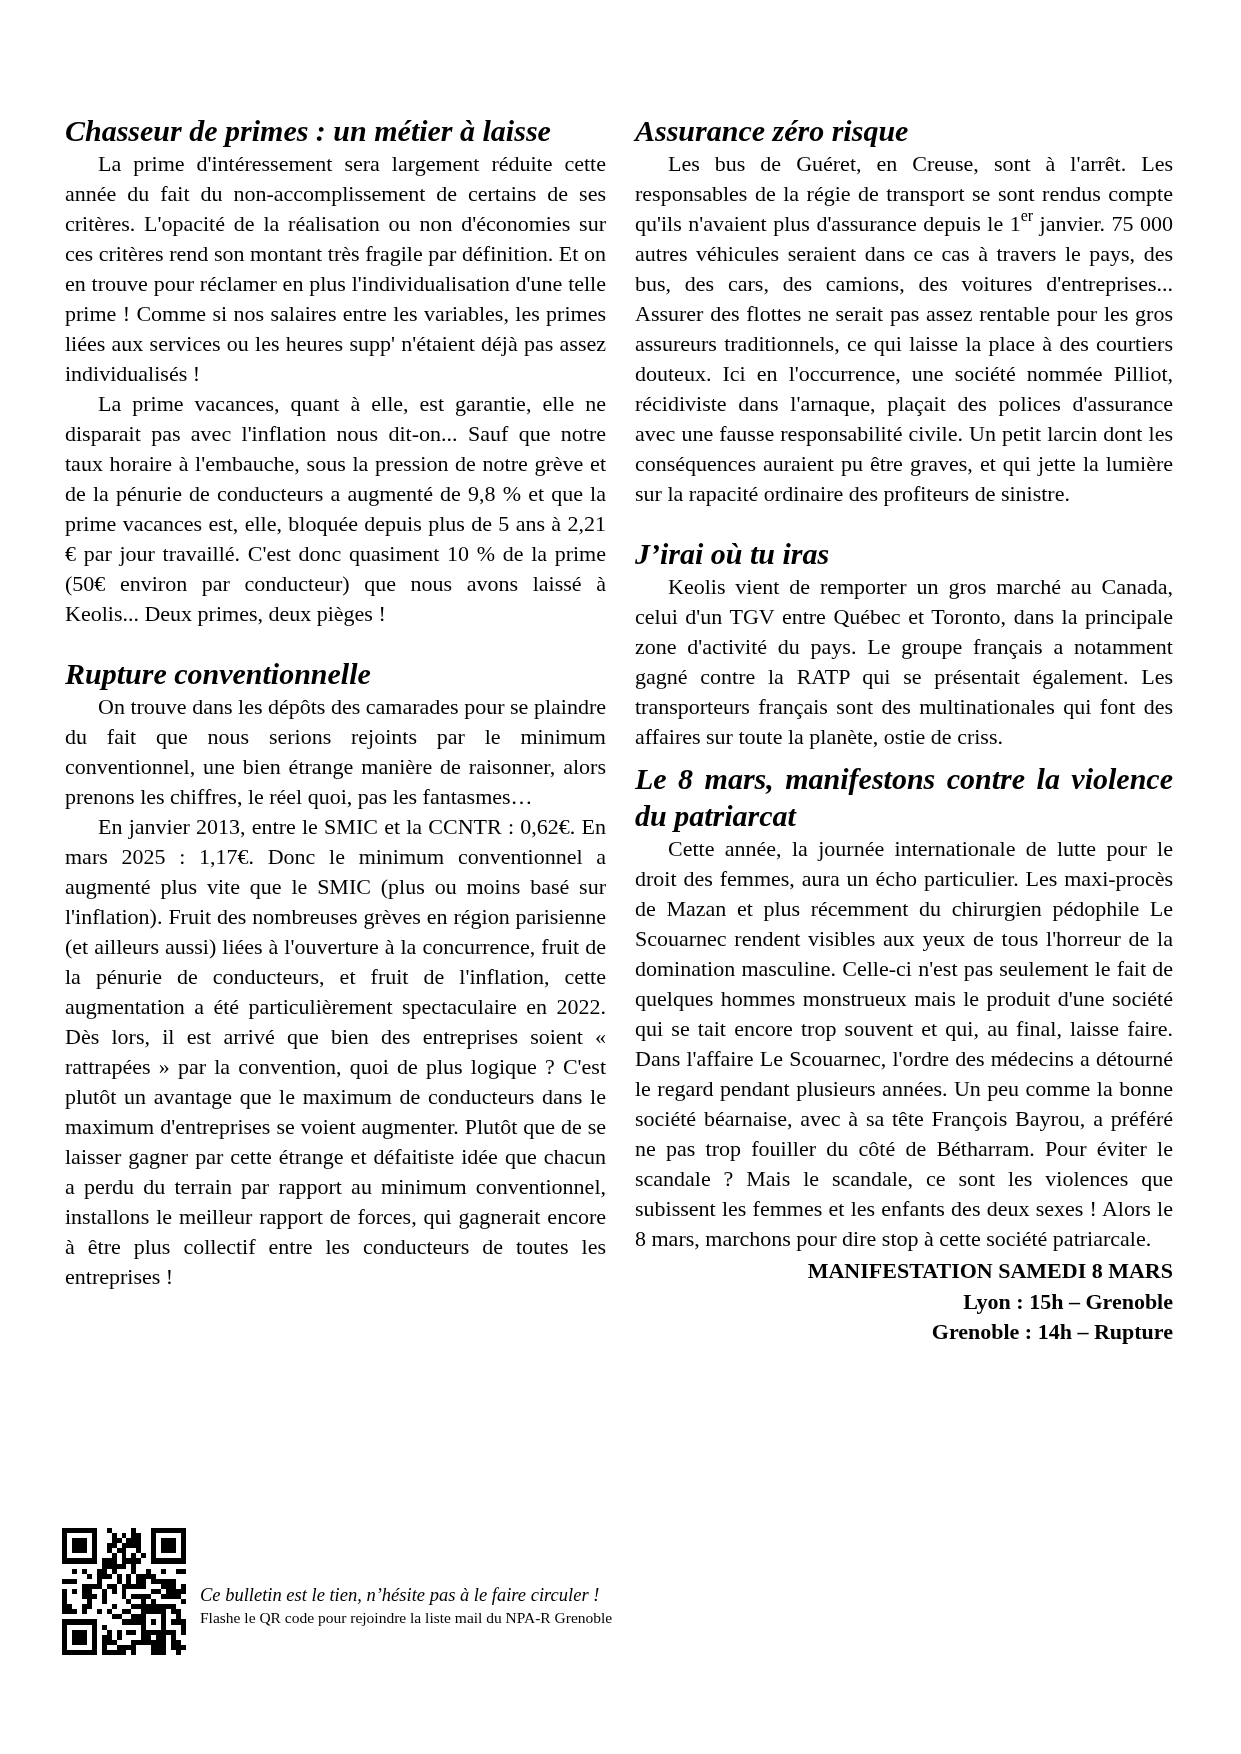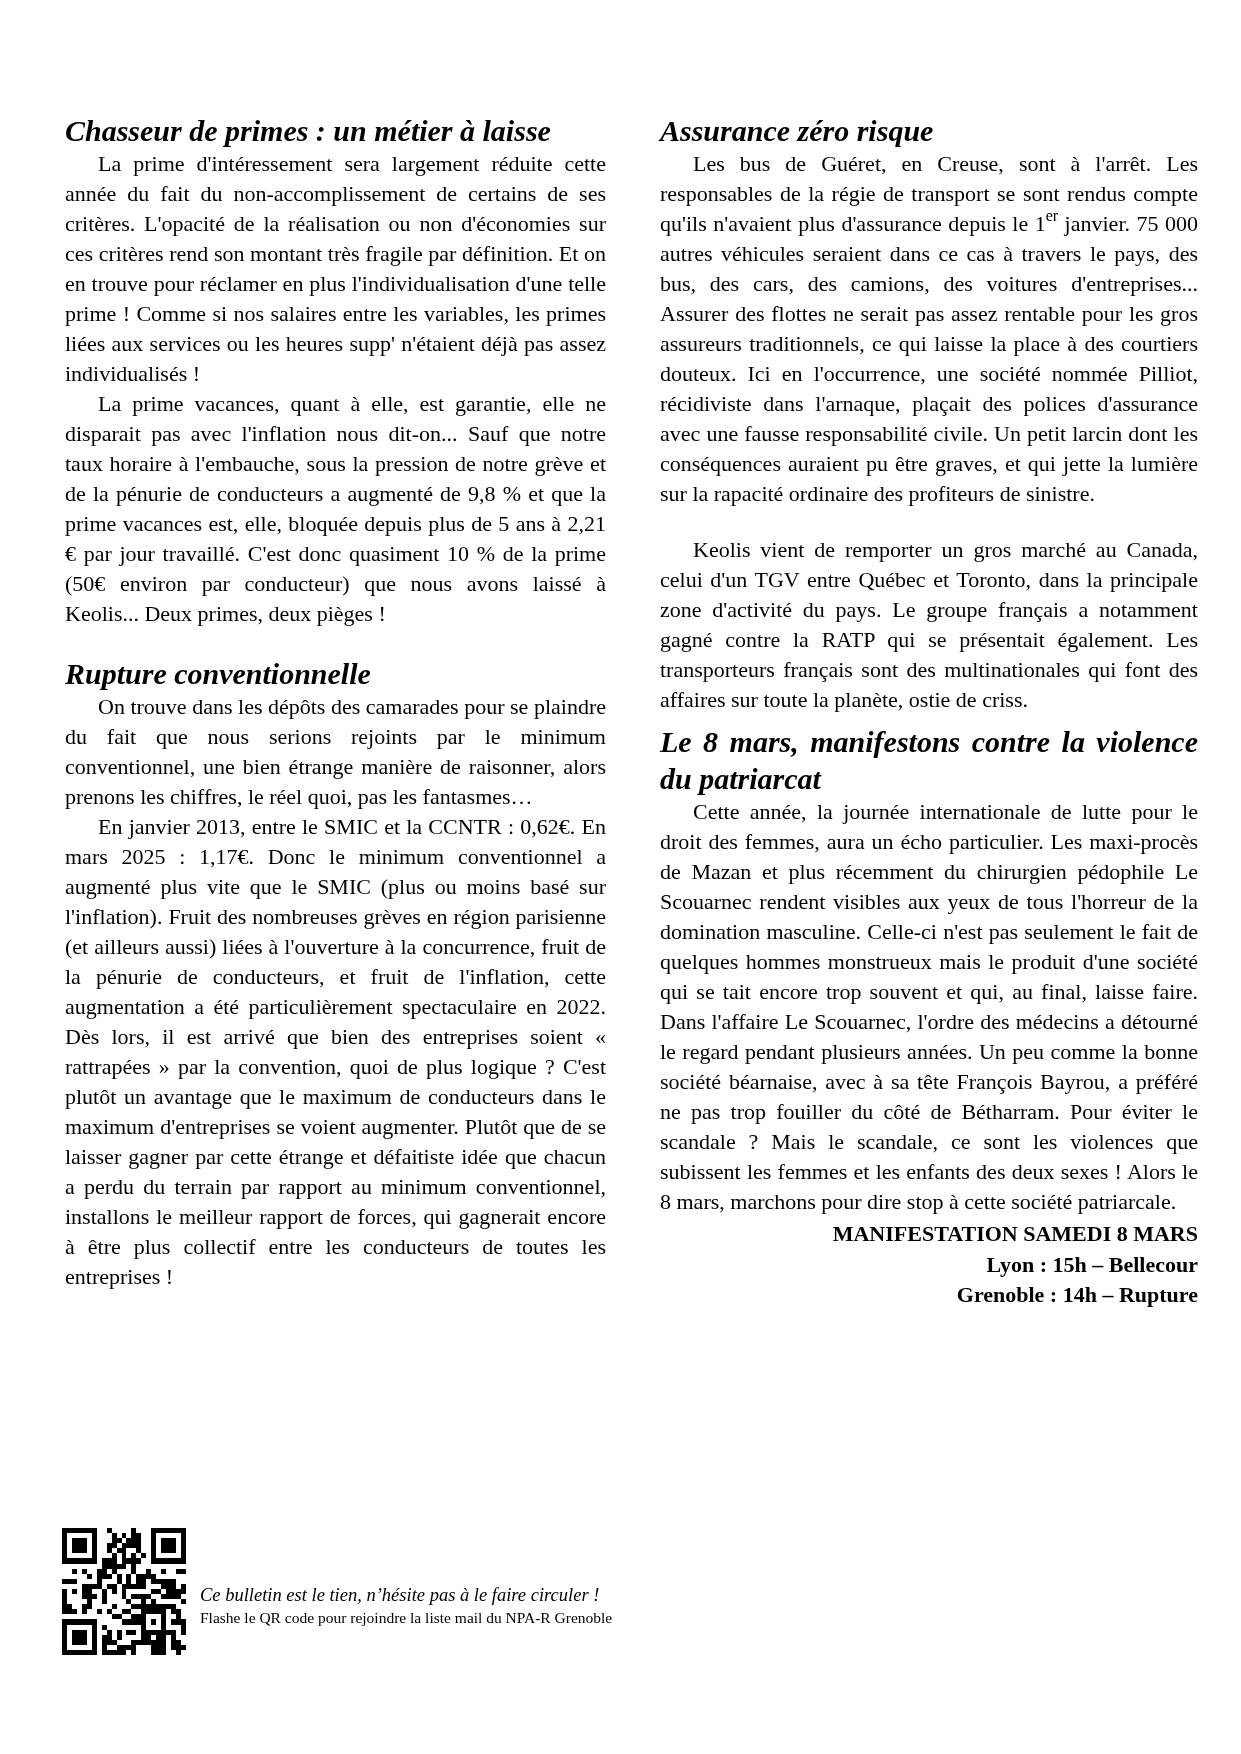--- a/index.html
+++ b/index.html
@@ -5,21 +5,21 @@
     html, body { margin: 0; padding: 0; background: #ffffff; }
     body {
       width: 1241px; height: 1754px; position: relative; overflow: hidden;
       font-family: "Liberation Serif", "DejaVu Serif", serif;
       color: #000000;
     }
     .col {
       position: absolute; top: 112px;
     }
     #col-left { left: 65px; width: 541px; }
-    #col-right { left: 660px; width: 538px; }
+    #col-right { left: 635px; width: 538px; }
     h2 {
       margin: 0; padding: 0;
       font-family: "Liberation Serif", "DejaVu Serif", serif;
       font-weight: bold; font-style: italic;
       font-size: 30px; line-height: 37px;
       text-align: justify; text-align-last: left;
     }
     p {
       margin: 0; padding: 0;
       font-size: 22px; line-height: 30px;
@@ -58,28 +58,29 @@
     <p>En janvier 2013, entre le SMIC et la CCNTR : 0,62€. En mars 2025 : 1,17€. Donc le minimum conventionnel a augmenté plus vite que le SMIC (plus ou moins basé sur l'inflation). Fruit des nombreuses grèves en région parisienne (et ailleurs aussi) liées à l'ouverture à la concurrence, fruit de la pénurie de conducteurs, et fruit de l'inflation, cette augmentation a été particulièrement spectaculaire en 2022. Dès lors, il est arrivé que bien des entreprises soient « rattrapées » par la convention, quoi de plus logique ? C'est plutôt un avantage que le maximum de conducteurs dans le maximum d'entreprises se voient augmenter. Plutôt que de se laisser gagner par cette étrange et défaitiste idée que chacun a perdu du terrain par rapport au minimum conventionnel, installons le meilleur rapport de forces, qui gagnerait encore à être plus collectif entre les conducteurs de toutes les entreprises !</p>
   </div>
 </div>
 
 <div id="col-right" class="col">
   <div class="section">
     <h2>Assurance zéro risque</h2>
     <p><span>Les bus de Guéret, en Creuse, sont à l'arrêt. Les responsables de la régie de transport se sont rendus compte qu'ils n'avaient plus d'assurance depuis le 1</span><sup>er</sup><span> janvier. 75 000 autres véhicules seraient dans ce cas à travers le pays, des bus, des cars, des camions, des voitures d'entreprises... Assurer des flottes ne serait pas assez rentable pour les gros assureurs traditionnels, ce qui laisse la place à des courtiers douteux. Ici en l'occurrence, une société nommée Pilliot, récidiviste dans l'arnaque, plaçait des polices d'assurance avec une fausse responsabilité civile. Un petit larcin dont les conséquences auraient pu être graves, et qui jette la lumière sur la rapacité ordinaire des profiteurs de sinistre.</span></p>
   </div>
   <div class="section tight">
+    <h2>J’irai où tu iras</h2>
     <p>Keolis vient de remporter un gros marché au Canada, celui d'un TGV entre Québec et Toronto, dans la principale zone d'activité du pays. Le groupe français a notamment gagné contre la RATP qui se présentait également. Les transporteurs français sont des multinationales qui font des affaires sur toute la planète, ostie de criss.</p>
   </div>
   <div class="section tight">
     <h2>Le 8 mars, manifestons contre la violence du patriarcat</h2>
     <p>Cette année, la journée internationale de lutte pour le droit des femmes, aura un écho particulier. Les maxi-procès de Mazan et plus récemment du chirurgien pédophile Le Scouarnec rendent visibles aux yeux de tous l'horreur de la domination masculine. Celle-ci n'est pas seulement le fait de quelques hommes monstrueux mais le produit d'une société qui se tait encore trop souvent et qui, au final, laisse faire. Dans l'affaire Le Scouarnec, l'ordre des médecins a détourné le regard pendant plusieurs années. Un peu comme la bonne société béarnaise, avec à sa tête François Bayrou, a préféré ne pas trop fouiller du côté de Bétharram. Pour éviter le scandale ? Mais le scandale, ce sont les violences que subissent les femmes et les enfants des deux sexes ! Alors le 8 mars, marchons pour dire stop à cette société patriarcale.</p>
     <div class="event">
       <div>MANIFESTATION SAMEDI 8 MARS</div>
-      <div>Lyon : 15h – Bellecour</div>
+      <div>Lyon : 15h – Grenoble</div>
       <div>Grenoble : 14h – Rupture</div>
     </div>
   </div>
 </div>
 
 <div id="qr">
   <svg width="124" height="127" viewBox="0 0 25 25" preserveAspectRatio="none" shape-rendering="crispEdges">
     <rect x="0" y="0" width="25" height="25" fill="#ffffff"></rect>
     <g id="qr-modules" fill="#000000">
         <rect x="0" y="0" width="7" height="1"></rect>

